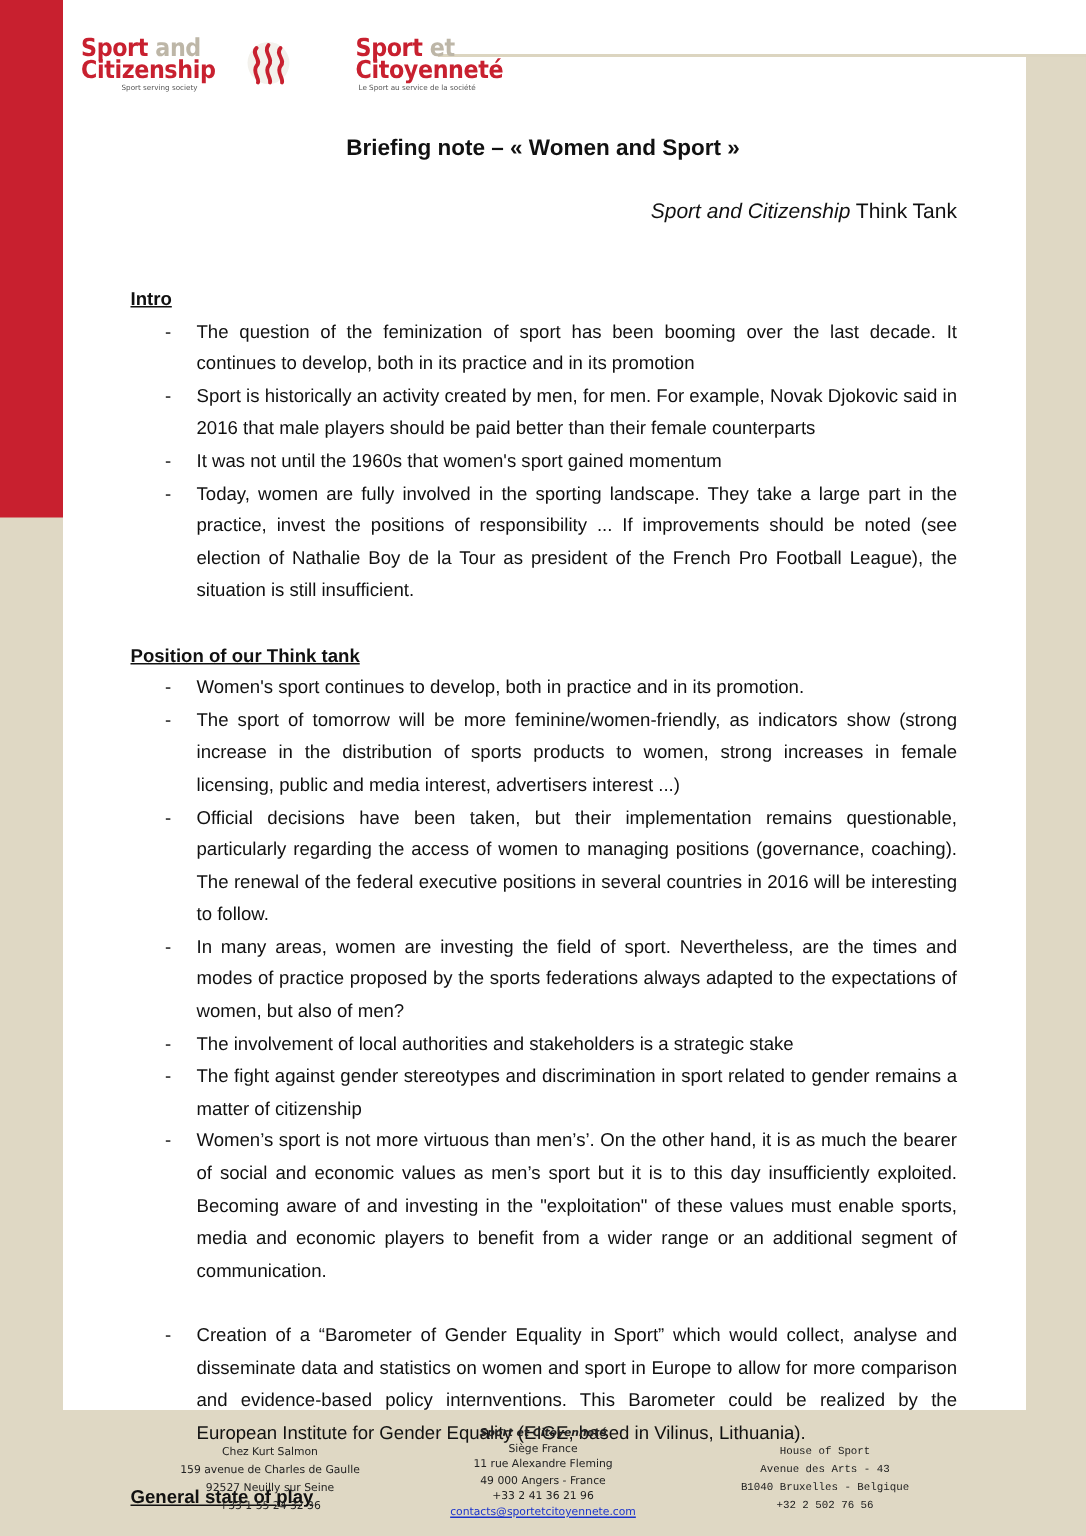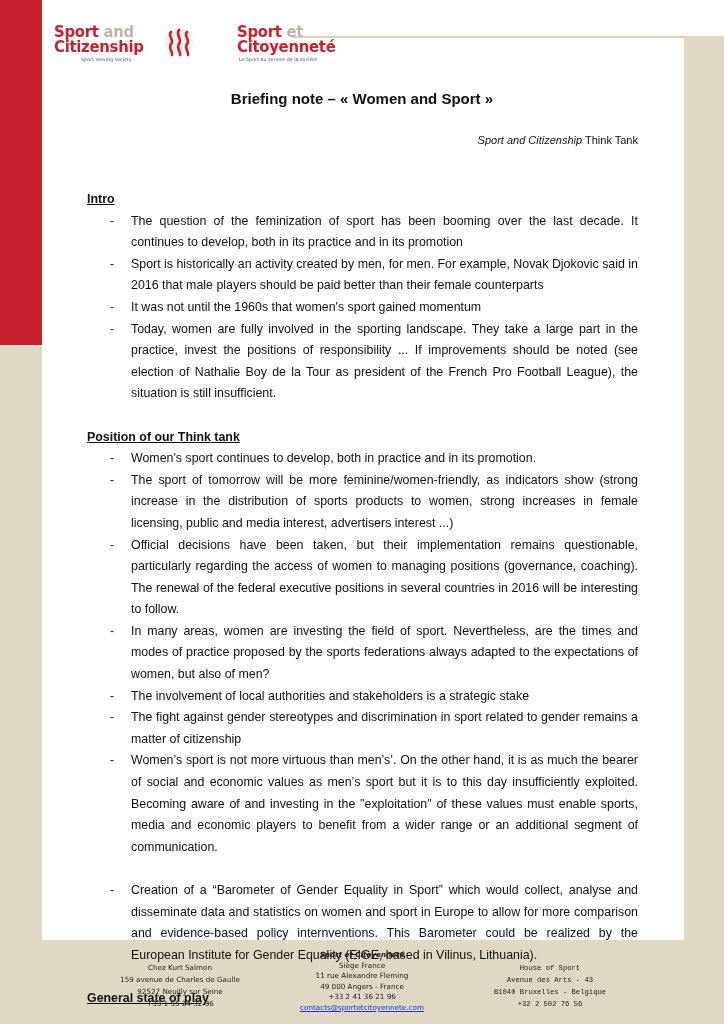--- a/index.html
+++ b/index.html
@@ -21,21 +21,21 @@
   .logo-word .gray { color:#BDB6A7; }
   .logo-tag { font-family:"DejaVu Sans", sans-serif; font-size:4.8px; color:#555; white-space:nowrap; margin-top:3px; }
   .logo-en { left:0; }
   .logo-en .logo-tag { margin-left:27px; }
   .logo-fr { left:143px;margin-left:40px; }
   .logo-fr .logo-tag { margin-left:2px; }
   .logo-emblem { position:absolute; left:110px; top:3px; width:30px; height:30px; }
 
   
   .doc-title { position:absolute; left:0; width:724px; top:90px; text-align:center; font-weight:bold; font-size:15px; }
-  .meta { position:absolute; right:86px; top:130px; text-align:right; font-size:11px; line-height:21px;margin-left:24px; }
+  .meta { position:absolute; right:86px; top:130px; text-align:right; font-size:14px; line-height:21px;margin-left:24px; }
   .meta .i { font-style:italic; }
 
   
   .content { position:absolute; left:87px; top:189px; width:551px; font-size:12.4px; line-height:21.6px; }
   .section-heading { font-weight:bold; text-decoration:underline; margin:0; }
   ul.bullets { list-style:none; margin:0; padding:0; }
   ul.bullets li { position:relative; padding-left:44px; text-align:justify; }
   ul.bullets li .dash { position:absolute; left:23px; top:0; }
   .gap { height:21.6px; }
   b { font-weight:normal; }

